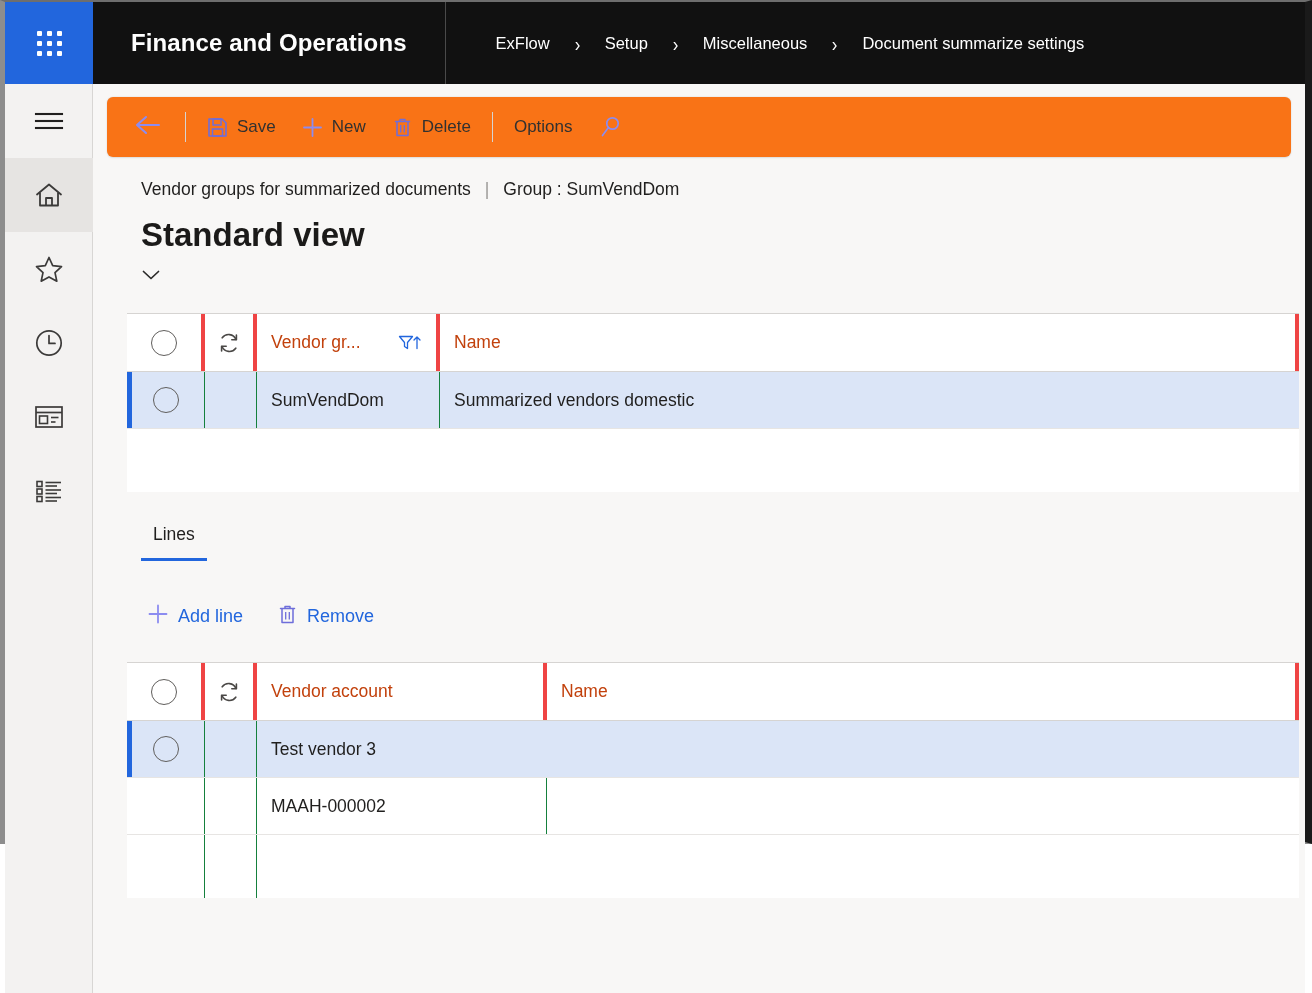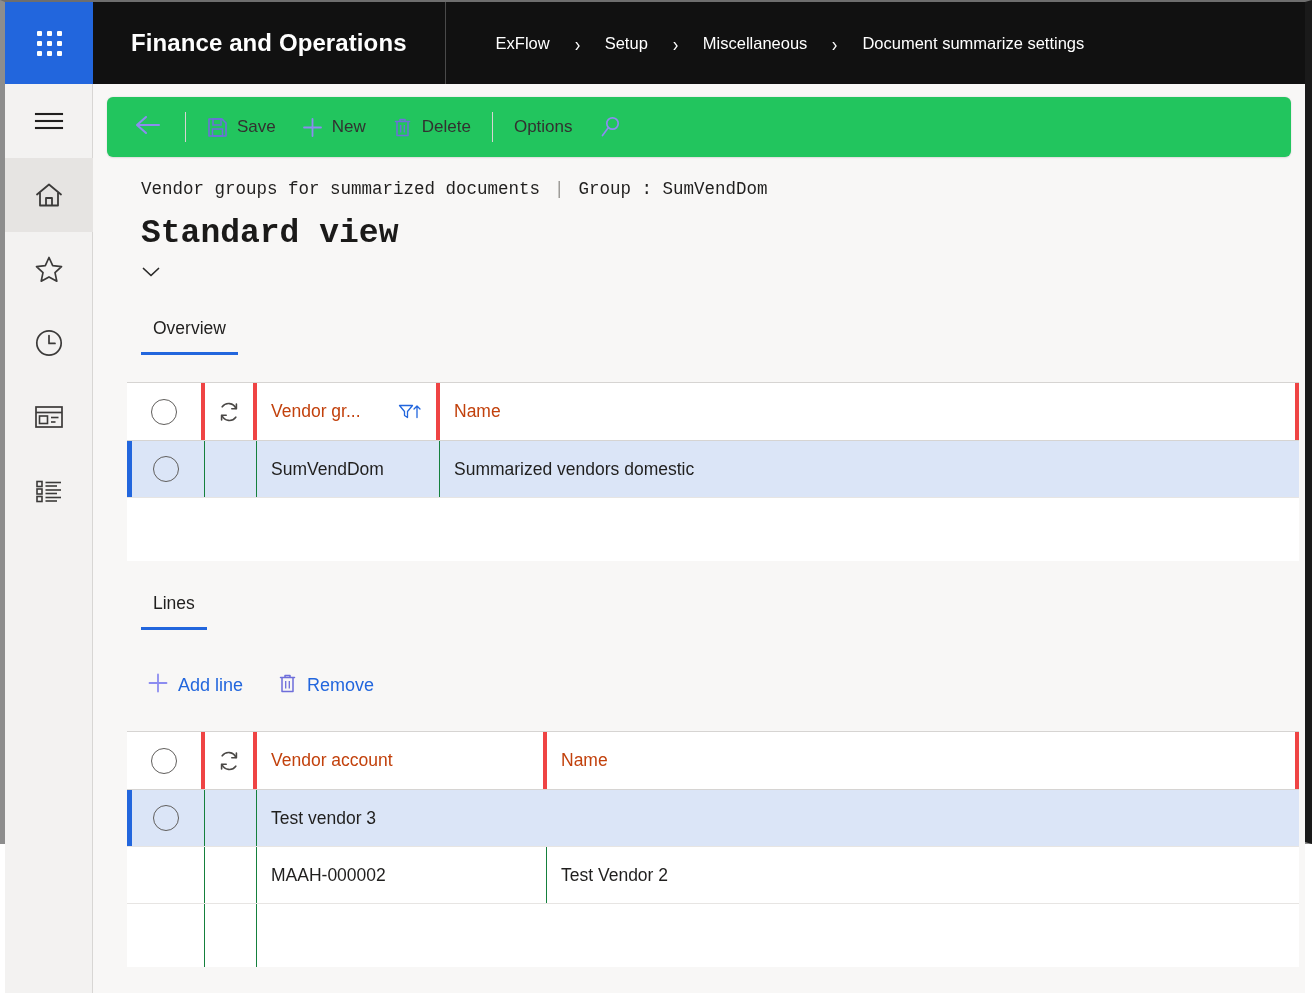--- a/index.html
+++ b/index.html
@@ -88,42 +88,42 @@
   #main {
     position: absolute; left: 88px; top: 82px;
     width: 1212px; height: 909px;
     background: #f8f7f6;
     overflow: hidden;
   }
 
   
   .cmdbar-wrap { padding: 13px 14px 0 14px; }
   .cmdbar {
-    background: #22c55e;
+    background: #f97316;
     border-radius: 6px;
     height: 60px;
     display: flex; align-items: center;
     padding-left: 22px;
     box-shadow: 0 0.6px 1.8px rgba(0,0,0,0.10), 0 0 2px rgba(0,0,0,0.06);
   }
   .cmd-btn {
     display: flex; align-items: center; gap: 9px;
     color: #323130;
     font-size: 17px;
     padding: 8px 13px;
     cursor: pointer;
     border-radius: 2px;
     white-space: nowrap;
   }
   .cmd-ico { display: flex; align-items: center; color: #6e6eda; }
   .cmd-divider { width: 1px; height: 30px; background: #d6d4d2; margin: 0 8px; }
   .back-btn { padding: 8px 14px 8px 4px; cursor: pointer; display:flex; align-items:center; }
 
   
-  .caption-wrap { padding: 22px 12px 0 48px; font-family: Liberation Mono, monospace; }
+  .caption-wrap { padding: 22px 12px 0 48px; }
   .caption-line {
     font-size: 17.5px; color: #201f1e;
     display: flex; align-items: center; gap: 0;
     white-space: nowrap;
   }
   .caption-sep { color: #9a9895; padding: 0 14px; }
   .page-title {
     font-size: 33px; font-weight: bold; color: #1b1a19;
     margin-top: 16px;
     display: flex; align-items: baseline; gap: 10px; flex-direction: column;
@@ -357,23 +357,20 @@
       <div class="page-title">
         <span>Standard view</span>
         <span class="title-chev">
           <svg width="20" height="12" viewBox="0 0 20 12">
             <path d="M2.5 2.5 L10 9.5 L17.5 2.5" fill="none" stroke="#2b2a29" stroke-width="1.7" stroke-linecap="round" stroke-linejoin="round"></path>
           </svg>
         </span>
       </div>
     </div>
 
-    <div class="tabstrip">
-      <div class="tab active">Overview</div>
-    </div>
 
     <div class="grid-wrap">
       <div class="grid">
         <div class="grow header">
           <div class="gcell hdr c-check">
             <span class="radio-circle"></span>
           </div>
           <div class="gcell hdr c-refresh">
             <span class="refresh-ico">
               <svg width="24" height="24" viewBox="0 0 24 24">
@@ -460,21 +457,20 @@
             <span class="radio-circle"></span>
           </div>
           <div class="gcell c-refresh"></div>
           <div class="gcell c-name">Test vendor 3</div>
         </div>
 
         <div class="grow">
           <div class="gcell c-check"></div>
           <div class="gcell c-refresh"></div>
           <div class="gcell c-code2">MAAH-000002</div>
-          <div class="gcell c-name">Test Vendor 2</div>
         </div>
 
         <div class="grow blank">
           <div class="gcell c-check"></div>
           <div class="gcell c-refresh"></div>
         </div>
       </div>
     </div>
 
   </div>

